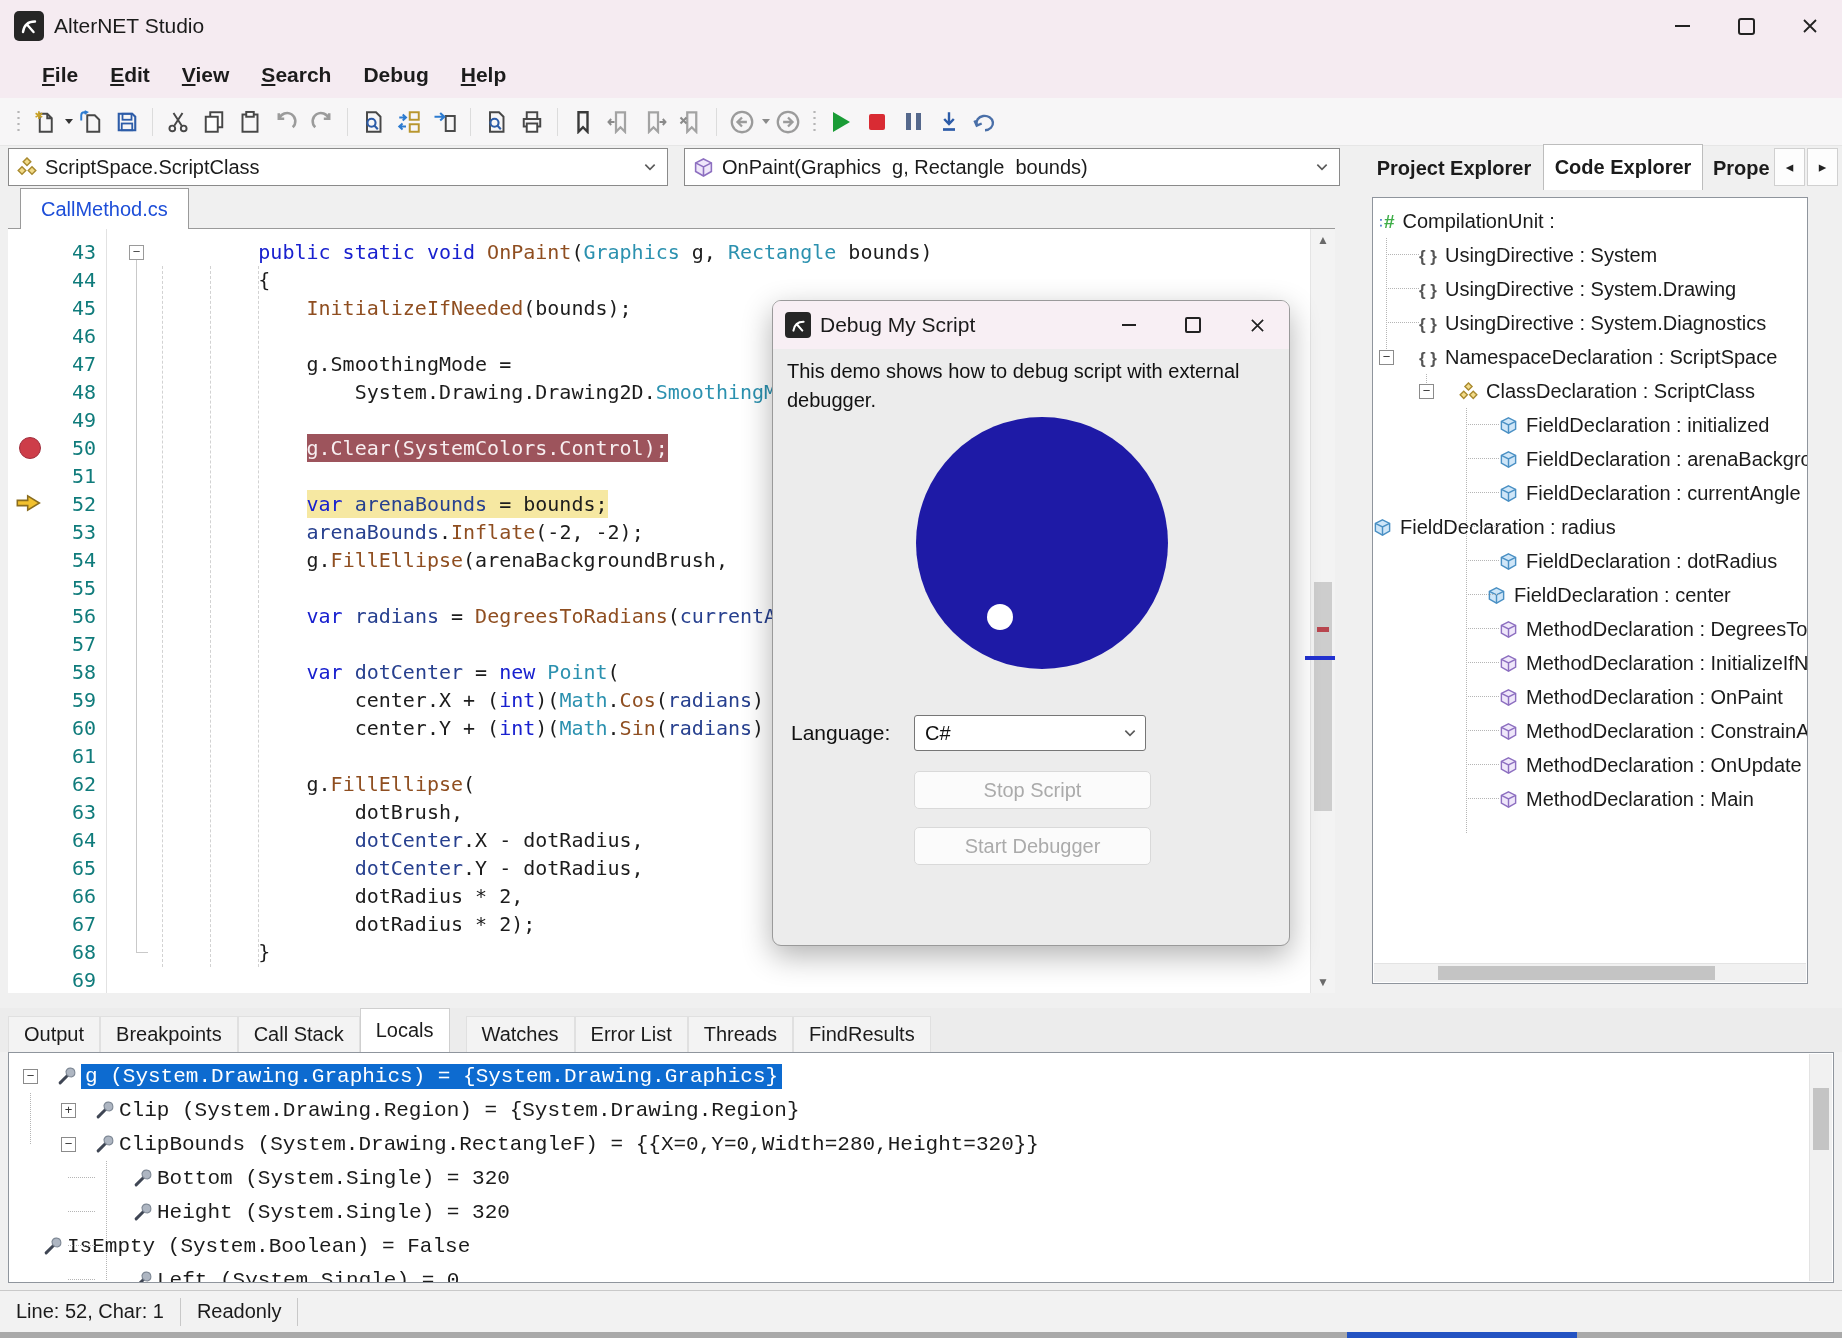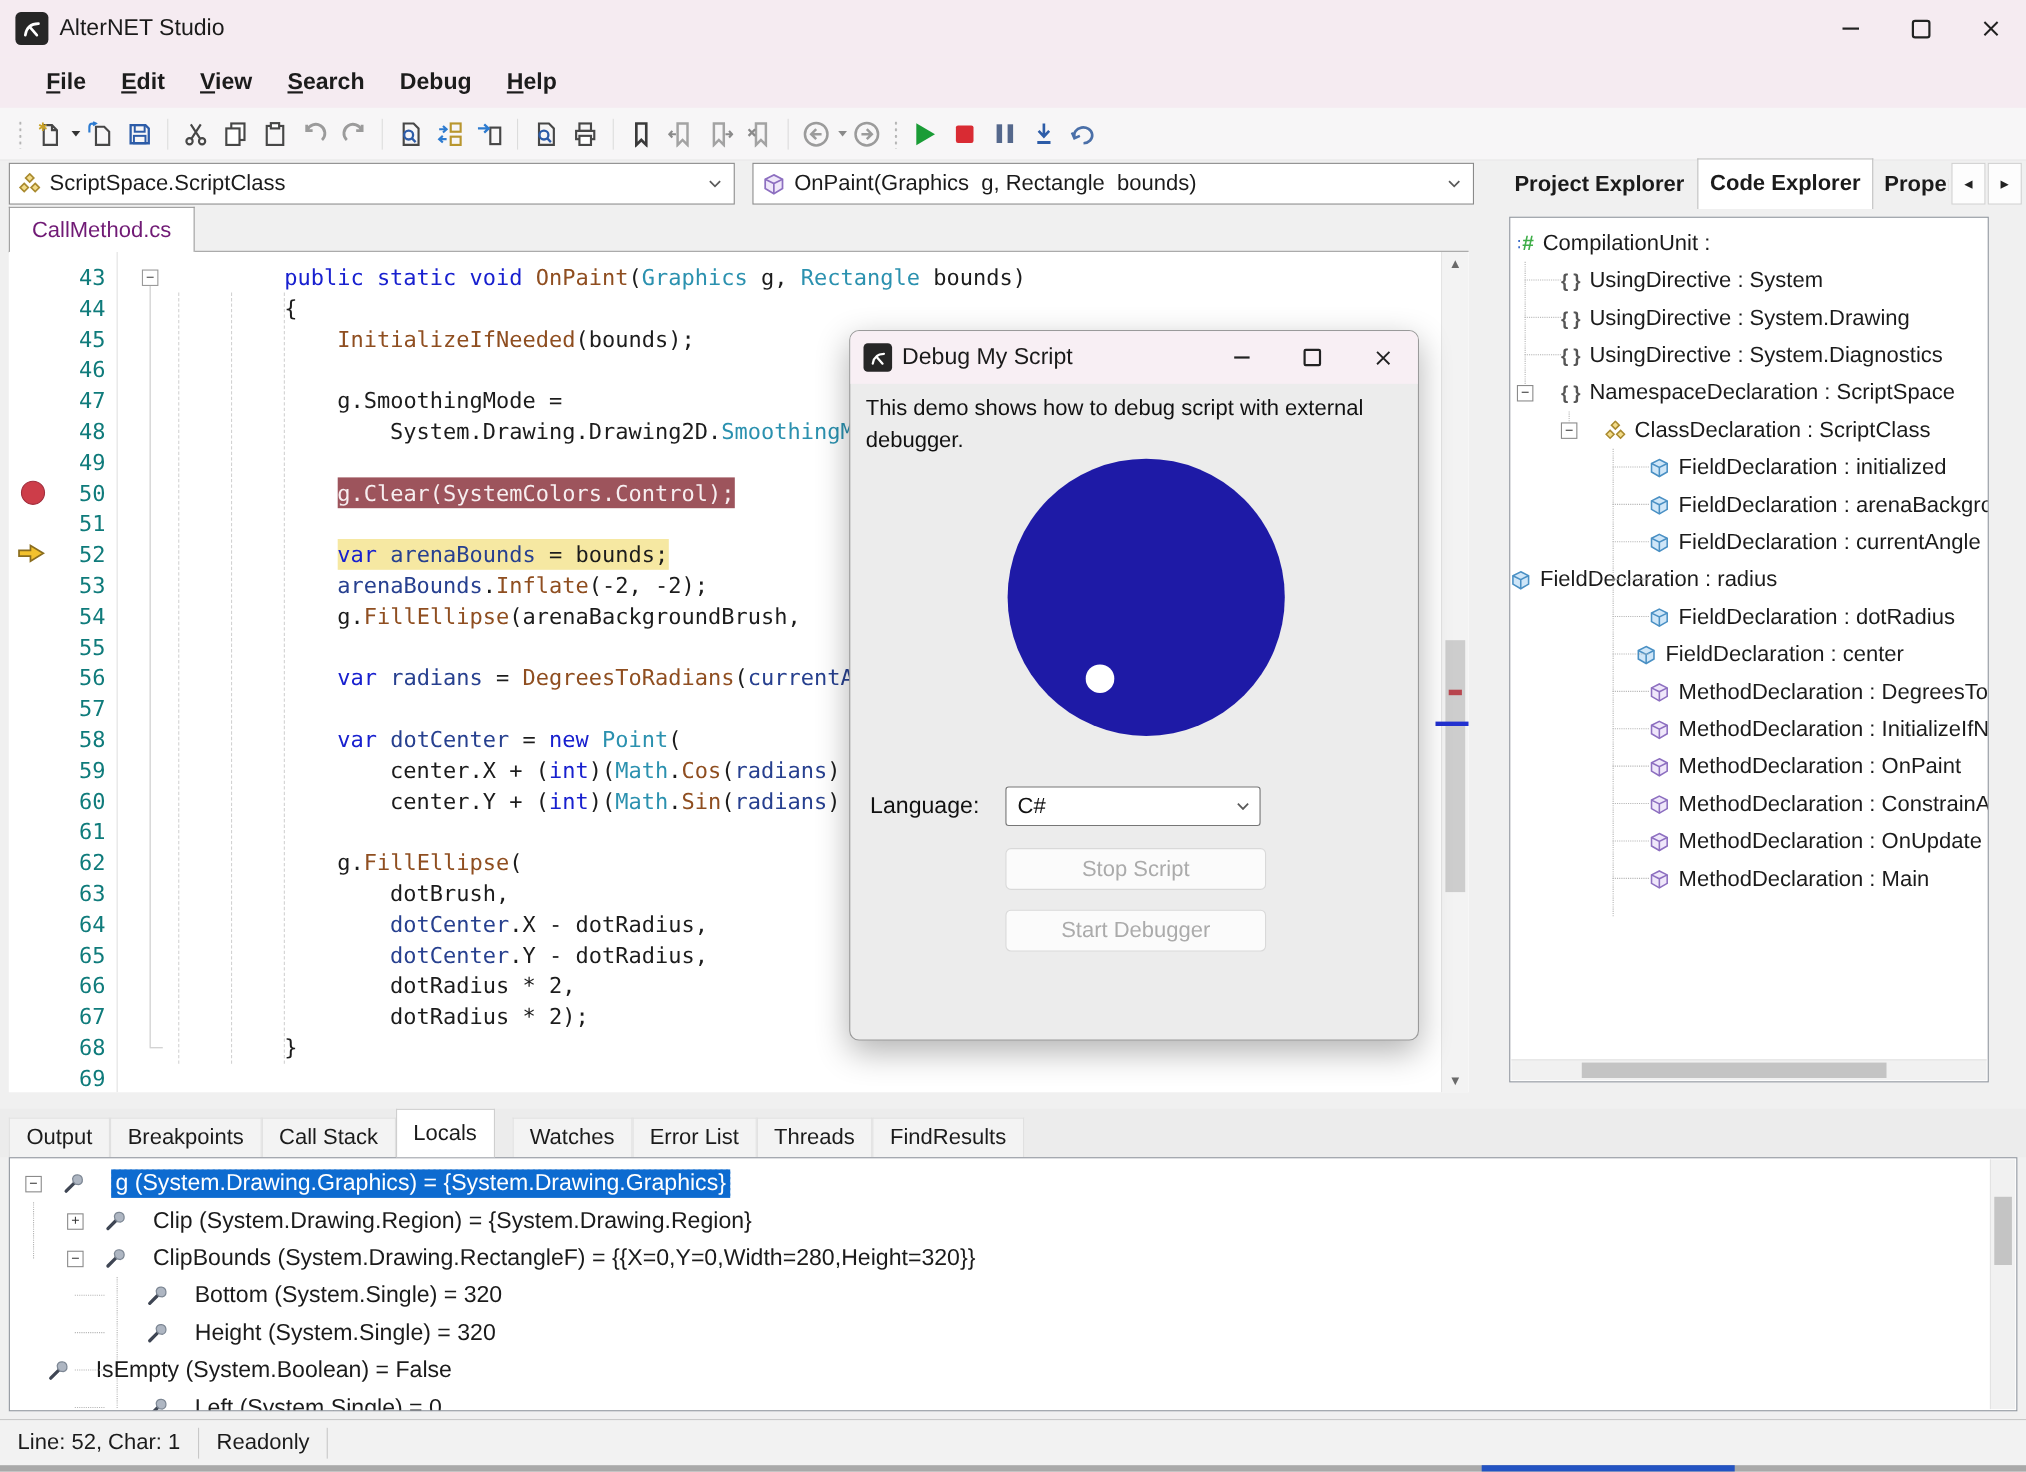--- a/index.html
+++ b/index.html
@@ -30,21 +30,21 @@
   .comborow{position:absolute;left:0;top:146px;width:1842px;height:42px;}
   .combo{position:absolute;top:2px;height:38px;background:#fff;border:1px solid #8a8a8a;display:flex;align-items:center;box-sizing:border-box;}
   .combo .val{font-size:20px;color:#1b1b1b;white-space:pre;margin-left:8px;flex:1;overflow:hidden;}
   .combo .chev{margin-right:10px;}
   
   .rtab{position:absolute;top:148px;height:40px;display:flex;align-items:center;justify-content:center;font-size:20px;color:#1b1b1b;background:#f0f0f0;box-sizing:border-box;overflow:hidden;white-space:nowrap;font-weight:bold;}
   .rtab.active{background:#fff;border:1px solid #bdbdbd;border-bottom:none;top:144px;height:46px;z-index:2;}
   .tabscroll{position:absolute;top:148px;width:31px;height:38px;background:#fdfdfd;border:1px solid #d0d0d0;display:flex;align-items:center;justify-content:center;font-size:15px;color:#222;box-sizing:border-box;}
   
   .edstrip{position:absolute;left:8px;top:188px;width:1327px;height:41px;border-bottom:1px solid #9a9a9a;box-sizing:border-box;}
-  .edtab{position:absolute;left:0;top:0;height:41px;padding:0 20px;background:#fff;border:1px solid #9a9a9a;border-bottom:none;display:flex;align-items:center;font-size:20px;color:#701a75;}
+  .edtab{position:absolute;left:12px;top:0;height:41px;padding:0 20px;background:#fff;border:1px solid #9a9a9a;border-bottom:none;display:flex;align-items:center;font-size:20px;color:#1d4ed8;}
   
   .editor{position:absolute;left:8px;top:229px;width:1327px;height:764px;background:#fff;overflow:hidden;}
   .gutter{position:absolute;left:0;top:0;width:46px;height:100%;background:#fff;}
   .linenums{position:absolute;left:34px;top:9px;width:54px;text-align:right;font-family:"DejaVu Sans Mono",monospace;font-size:20px;line-height:28px;color:#0f7b7b;}
   .gut-div{position:absolute;left:98px;top:0;width:1px;height:100%;background:#e2e2e2;}
   .foldline{position:absolute;left:128px;width:1px;background:#c9c9c9;}
   .foldstub{position:absolute;height:1px;background:#c9c9c9;}
   .foldbox{position:absolute;left:121px;width:15px;height:15px;border:1px solid #9a9a9a;background:#fff;box-sizing:border-box;color:#444;font-size:13px;line-height:12px;text-align:center;}
   .iguide{position:absolute;top:37px;bottom:26px;width:0;border-left:1px dashed #d2d2d2;}
   .codelines{position:absolute;left:154px;top:9px;font-family:"DejaVu Sans Mono",monospace;font-size:20px;line-height:28px;}
@@ -71,21 +71,21 @@
   .ic-cs b{color:#3fae49;font-size:19px;}
   .ic-cs .d{color:#3a6bc9;font-size:15px;margin-right:1px;}
   
   .btabs{position:absolute;left:0;top:1008px;width:1842px;height:44px;background:#ececec;display:flex;align-items:flex-end;padding-left:8px;box-sizing:border-box;}
   .btab{height:36px;display:flex;align-items:center;padding:0 15px;font-size:20px;color:#1b1b1b;background:#f3f3f3;border:1px solid #e0e0e0;border-bottom:none;box-sizing:border-box;}
   .btab.active{background:#fff;height:44px;border-color:#cfcfcf;z-index:2;}
   
   .localspanel{position:absolute;left:8px;top:1052px;width:1826px;height:231px;background:#fff;border:1px solid #8f959d;box-sizing:border-box;overflow:hidden;}
   .lrows{position:absolute;left:0;top:6px;right:24px;}
   .lrow{position:relative;height:34px;display:flex;align-items:center;font-size:21px;color:#1b1b1b;white-space:nowrap;}
-  .lrow .txt{margin-left:24px;}
+  .lrow .txt{margin-left:4px;font-family:Liberation Mono, monospace;}
   .lrow .txt.lsel{background:#0d6bd0;color:#fff;padding:1px 4px;outline:1px dashed rgba(255,255,255,.8);}
   .lvsb{position:absolute;right:1px;top:1px;bottom:1px;width:22px;background:#f1f1f1;border-left:1px solid #e3e3e3;}
   .lvsb .thumb{position:absolute;left:3px;top:34px;width:16px;height:62px;background:#c4c4c4;}
   .lstub{position:absolute;top:16px;border-top:1px dotted #b5b5b5;}
   
   .statusbar{position:absolute;left:0;top:1290px;width:1842px;height:42px;background:#f2f2f2;border-top:1px solid #c9c9c9;display:flex;align-items:center;box-sizing:border-box;font-size:20px;color:#1b1b1b;}
   .seg{padding:0 16px;height:28px;display:flex;align-items:center;border-right:1px solid #c8c8c8;}
   .bottomedge{position:absolute;left:0;top:1332px;width:1842px;height:6px;background:#a9a9a9;}
   .taskblue{position:absolute;left:1347px;top:1332px;width:230px;height:6px;background:#2353c2;}
   

